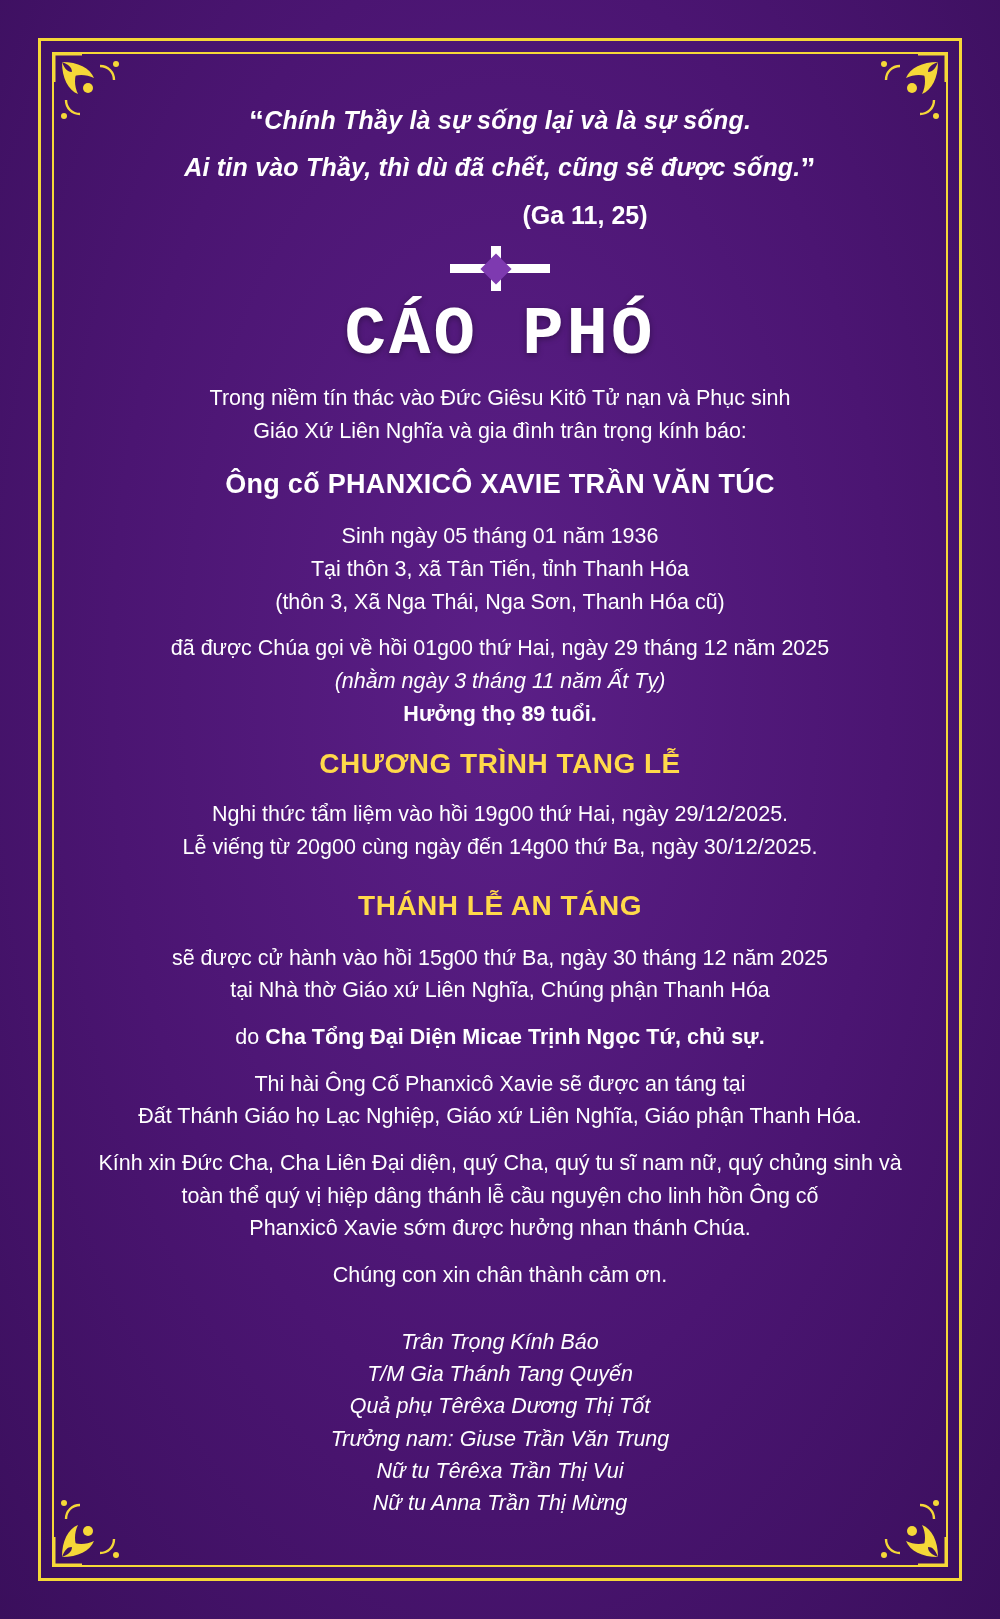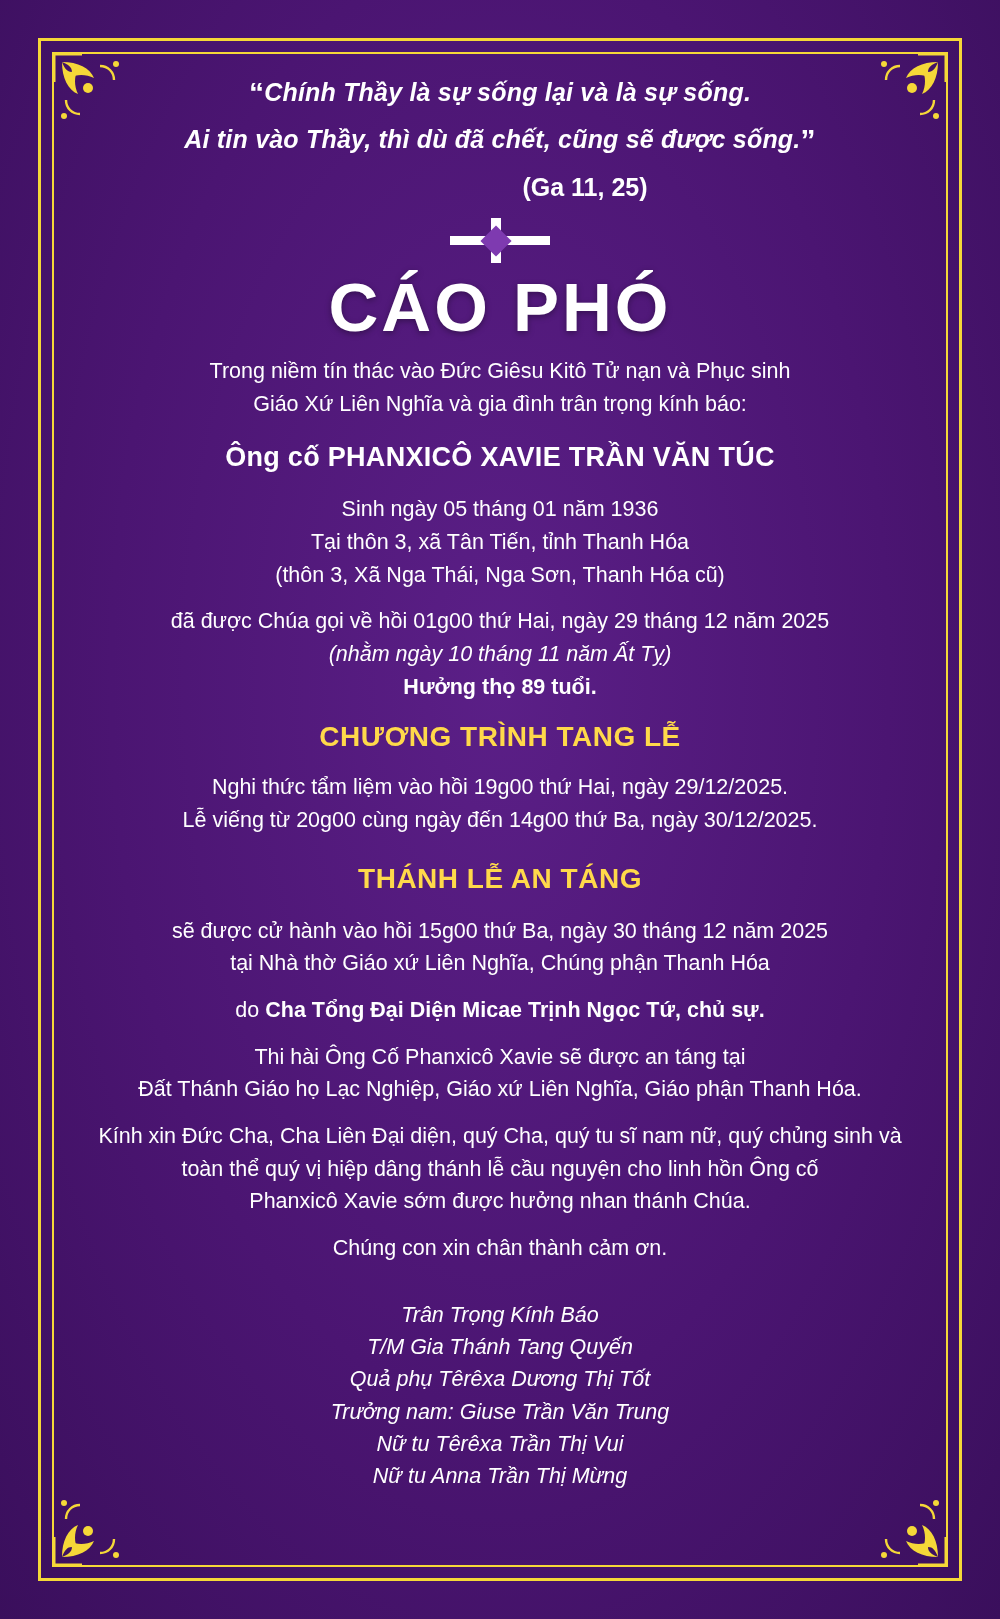--- a/index.html
+++ b/index.html
@@ -60,20 +60,21 @@
     position: absolute;
     left: 70px;
     right: 70px;
     top: 70px;
     bottom: 70px;
     text-align: center;
     color: #ffffff;
   }
 
   .scripture {
+    margin-top: 28px;
     font-style: italic;
     font-weight: bold;
     color: #ffffff;
     font-size: 25px;
     line-height: 1.55;
     letter-spacing: 0.2px;
   }
   .scripture .quote-mark {
     font-size: 30px;
     font-style: normal;
@@ -123,20 +124,21 @@
     transform: rotate(45deg);
   }
 
   .title-main {
     font-size: 69px;
     font-weight: bold;
     letter-spacing: 3px;
     margin: 4px 0 8px 0;
     color: #ffffff;
     text-shadow: 0 2px 6px rgba(0,0,0,0.35);
+    font-family: Liberation Mono, monospace;
   }
 
   .line {
     font-size: 21.5px;
     line-height: 1.52;
     color: #ffffff;
   }
   .block { margin-top: 14px; }
 
   .deceased-name {
@@ -255,21 +257,21 @@
     <div class="line">Trong niềm tín thác vào Đức Giêsu Kitô Tử nạn và Phục sinh</div>
     <div class="line">Giáo Xứ Liên Nghĩa và gia đình trân trọng kính báo:</div>
 
     <div class="deceased-name">Ông cố PHANXICÔ XAVIE TRẦN VĂN TÚC</div>
 
     <div class="line">Sinh ngày 05 tháng 01 năm 1936</div>
     <div class="line">Tại thôn 3,  xã Tân Tiến, tỉnh Thanh Hóa</div>
     <div class="line">(thôn 3, Xã Nga Thái, Nga Sơn, Thanh Hóa cũ)</div>
 
     <div class="line block">đã được Chúa gọi về hồi 01g00 thứ Hai, ngày 29 tháng 12 năm 2025</div>
-    <div class="line italic">(nhằm ngày 10 tháng 11 năm Ất Tỵ)</div>
+    <div class="line italic">(nhằm ngày 3 tháng 11 năm Ất Tỵ)</div>
     <div class="line bold">Hưởng thọ 89 tuổi.</div>
 
     <div class="heading-gold heading-program">CHƯƠNG TRÌNH TANG LỄ</div>
 
     <div class="line">Nghi thức tẩm liệm vào hồi 19g00 thứ Hai, ngày 29/12/2025.</div>
     <div class="line">Lễ viếng từ 20g00 cùng ngày đến 14g00 thứ Ba, ngày 30/12/2025.</div>
 
     <div class="heading-gold heading-mass">THÁNH LỄ AN TÁNG</div>
 
     <div class="line">sẽ được cử hành vào hồi 15g00 thứ Ba, ngày 30 tháng 12 năm 2025</div>

